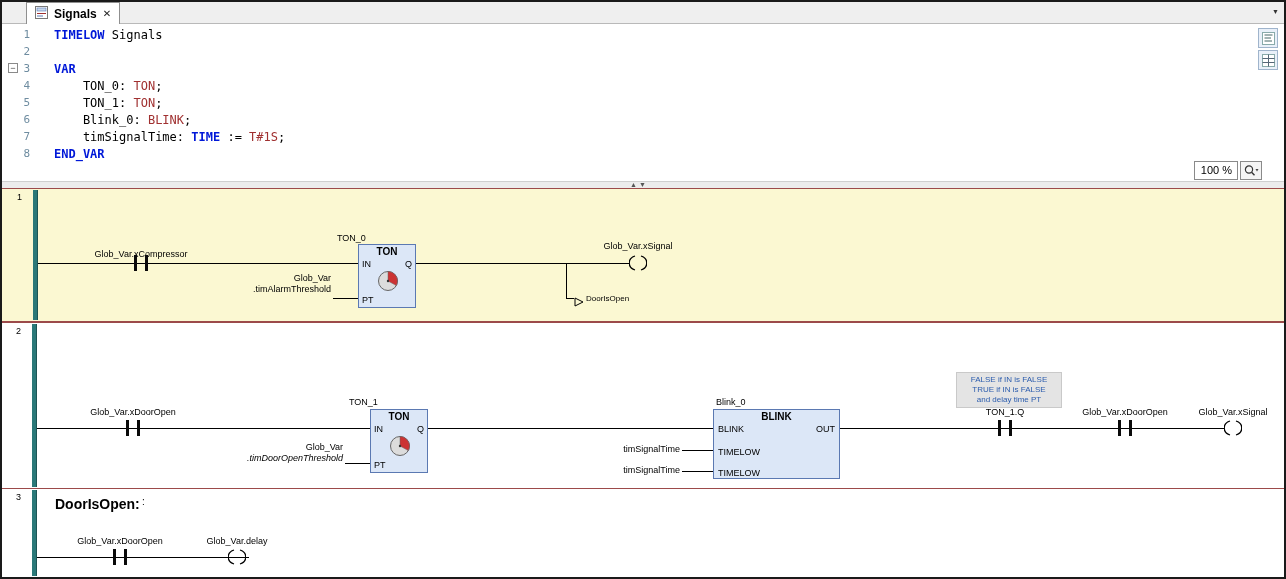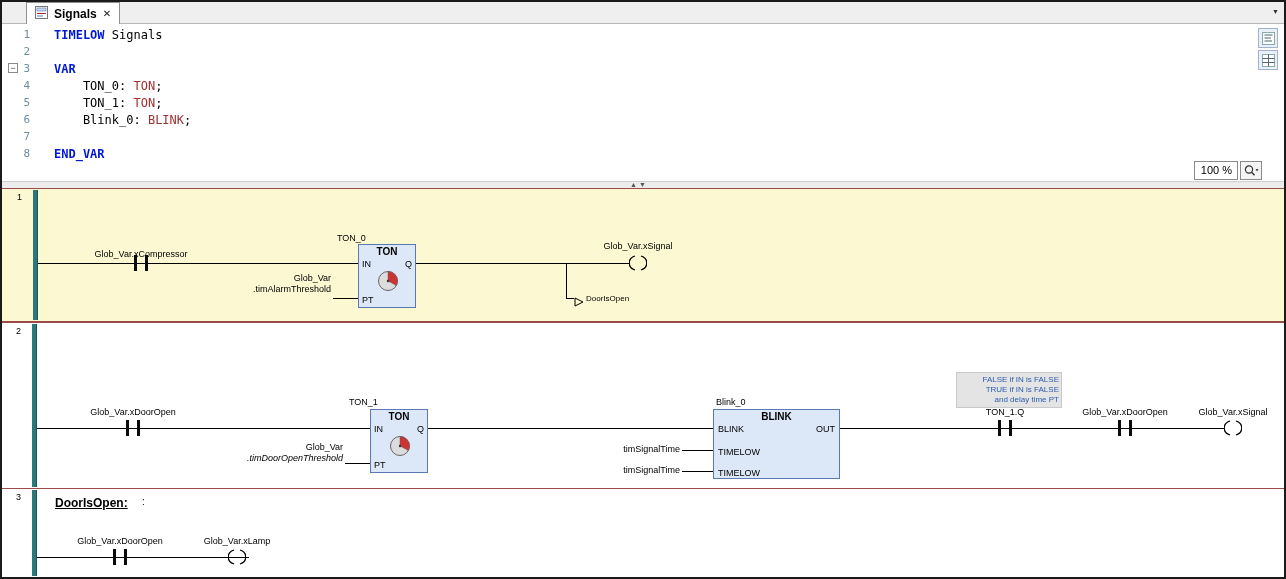--- a/index.html
+++ b/index.html
@@ -50,23 +50,23 @@
   .bar.b1 { left:5px; } .bar.b2 { left:16px; }
   .coil { position:absolute; width:18px; height:18px; }
   .jump { position:absolute; font-size:8px; color:#000; white-space:nowrap; }
 
   .fb { position:absolute; background:#DCE7F7; border:1px solid #5B79B2; }
   .fb-title { position:absolute; font-size:9px; color:#000; text-align:left; white-space:nowrap; }
   .fb-head { font-weight:bold; font-size:10px; text-align:center; margin-top:1px; color:#000; font-family:"Liberation Sans", sans-serif; }
   .pin { position:absolute; font-size:9px; color:#000; white-space:nowrap; }
   .clock { position:absolute; }
 
-  .tooltip { position:absolute; left:956px; top:49px; width:106px; background:#E4E4E4; border:1px solid #C9C9C9; color:#2B5CAD; font-size:8px; line-height:10px; text-align:right; padding:2px 2px; }
-
-  .net-label { position:absolute; font-size:12px; font-weight:bold; text-decoration:underline; color:#000; }
+  .tooltip { position:absolute; left:956px; top:49px; width:106px; background:#E4E4E4; border:1px solid #C9C9C9; color:#2B5CAD; font-size:8px; line-height:10px; text-align:center; padding:2px 2px; }
+
+  .net-label { position:absolute; font-size:14px; font-weight:bold; color:#000; }
   .net-label-colon { position:absolute; font-size:10px; color:#000; }
 </style>
 </head>
 <body>
 
 <div id="screen">
   <div class="frame"></div>
 
   <div class="tabbar">
     <div class="tab">
@@ -104,20 +104,21 @@
     <div class="code-row" style="top:70px;">
       <span class="lnum">5</span>
       <span class="lcode"><span class="pl">    TON_1: </span><span class="ty">TON</span><span class="pl">;</span></span>
     </div>
     <div class="code-row" style="top:87px;">
       <span class="lnum">6</span>
       <span class="lcode"><span class="pl">    Blink_0: </span><span class="ty">BLINK</span><span class="pl">;</span></span>
     </div>
     <div class="code-row" style="top:104px;">
       <span class="lnum">7</span>
+      <span class="lcode"><span class="pl">    timSignalTime: </span><span class="kw">TIME</span><span class="pl"> := </span><span class="ty">T#1S</span><span class="pl">;</span></span>
     </div>
     <div class="code-row" style="top:121px;">
       <span class="lnum">8</span>
       <span class="lcode"><span class="kw">END_VAR</span></span>
     </div>
   </div>
   <div class="collapse-box">−</div>
 
   <div class="side-btn" style="left:1258px; top:28px;">
     <svg width="13" height="13" viewBox="0 0 13 13">
@@ -281,21 +282,21 @@
     <div class="net-label-colon" style="left:142px; top:7px;">:</div>
 
     <div class="wire-h" style="left:37px; top:68px; width:212px;"></div>
 
     <div class="lbl" style="left:38px; top:47px; width:164px;">Glob_Var.xDoorOpen</div>
     <div class="contact" style="left:108px; top:60px;">
       <div class="bar b1"></div>
       <div class="bar b2"></div>
     </div>
 
-    <div class="lbl" style="left:178px; top:47px; width:118px;">Glob_Var.xLamp</div>
+    <div class="lbl" style="left:178px; top:47px; width:118px;">Glob_Var.delay</div>
     <div class="coil" style="left:228px; top:59px;">
       <svg width="18" height="18" viewBox="0 0 18 18">
           <path d="M6,2 A9,7.5 0 0,0 6,16" stroke="#000" stroke-width="1.3" fill="none"></path>
           <path d="M12,2 A9,7.5 0 0,1 12,16" stroke="#000" stroke-width="1.3" fill="none"></path>
         </svg>
     </div>
   </div>
 </div>
 
 </body></html>

